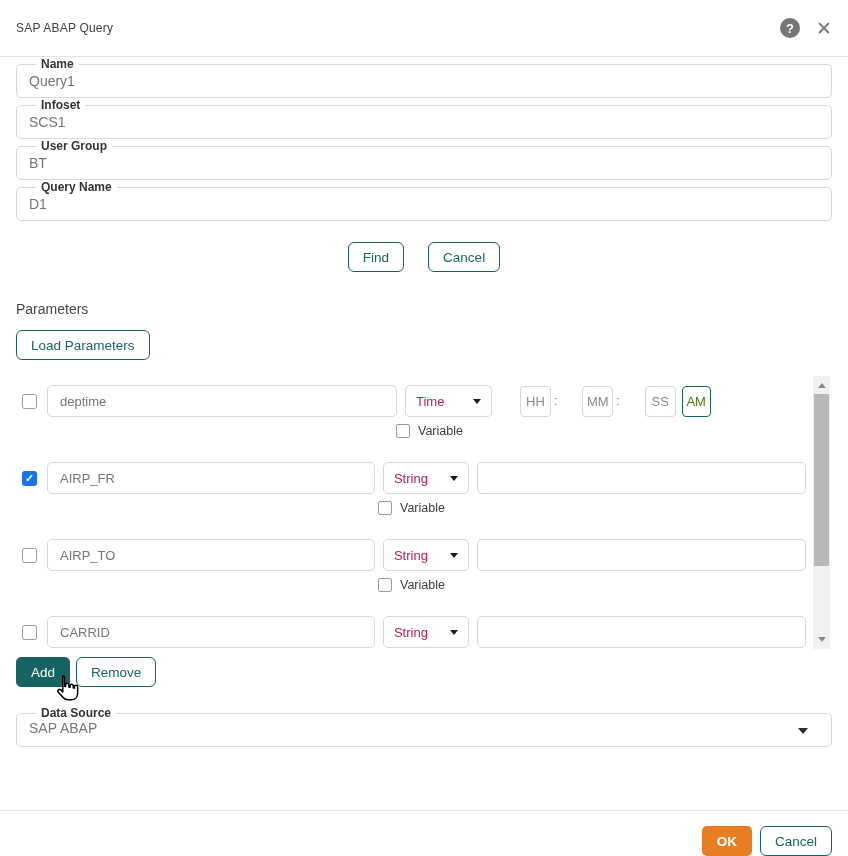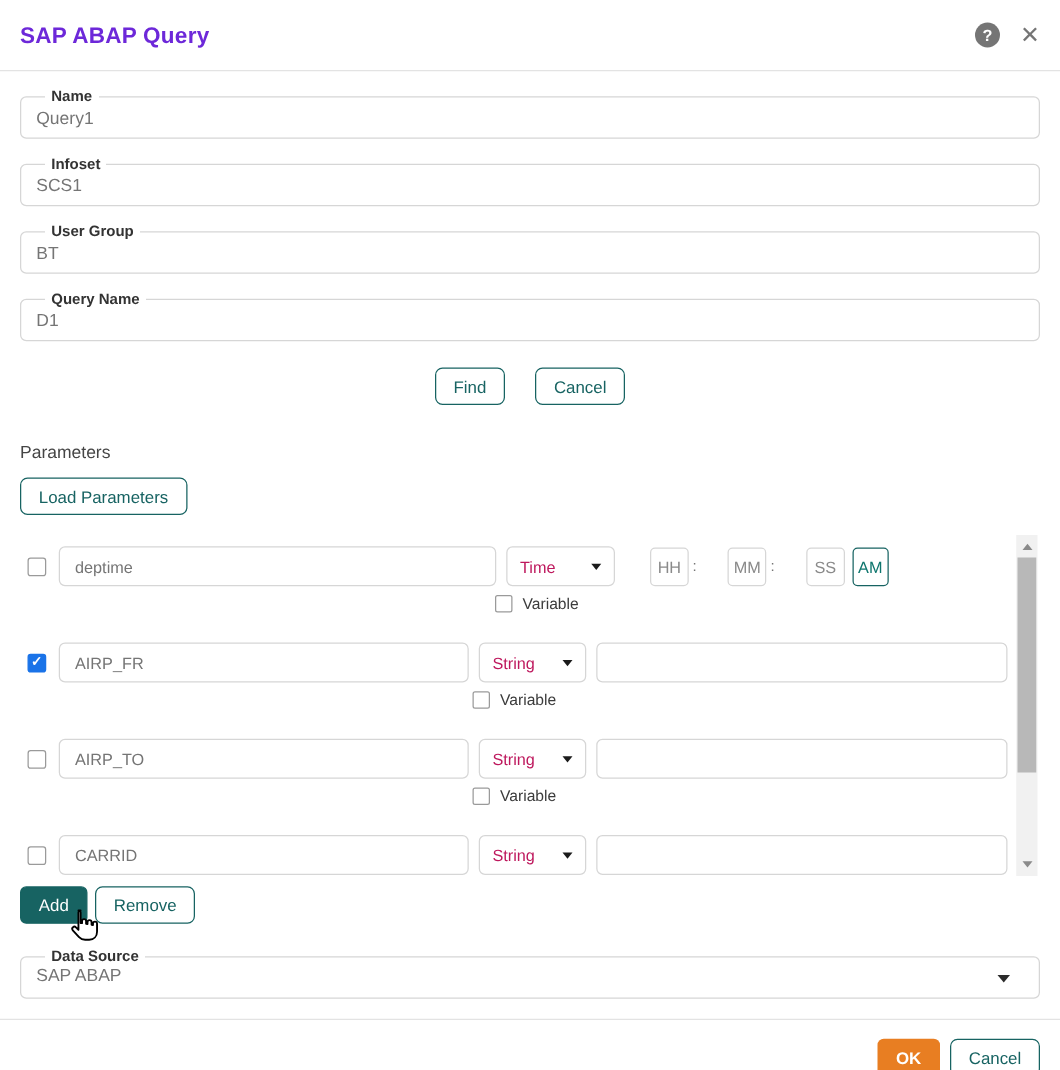--- a/index.html
+++ b/index.html
@@ -3,29 +3,29 @@
 <meta charset="utf-8">
 <style>
   * { box-sizing: border-box; margin: 0; padding: 0; }
   html, body { width: 848px; height: 856px; overflow: hidden; }
   body { font-family: "Liberation Sans", sans-serif; background: #ffffff; color: #212121; }
 
   .dialog { width: 848px; height: 856px; background: #fff; display: flex; flex-direction: column; }
 
   
   .hdr { height: 57px; flex: none; display: flex; align-items: center; padding: 0 16px; border-bottom: 1px solid #e3e3e3; }
-  .hdr-title { flex: 1; font-size: 18px; font-weight: 700; color: #6d28d9; letter-spacing: .2px; }
+  .hdr-title { flex: 1; font-size: 12px; font-weight: 400; color: #404040; letter-spacing: .2px; }
   .help-ic { width: 20px; height: 20px; border-radius: 50%; background: #757575; color: #fff; font-size: 13px; font-weight: 700;
              display: flex; align-items: center; justify-content: center; margin-right: 16px; cursor: pointer; }
   .close-ic { font-size: 19px; color: #757575; cursor: pointer; line-height: 1; }
 
   .content { padding: 0 16px; flex: 1; }
 
   
-  fieldset.ffield { border: 1px solid #d6d6d6; border-radius: 5px; padding: 0 12px 7px; margin-top: 13px; }
+  fieldset.ffield { border: 1px solid #d6d6d6; border-radius: 5px; padding: 0 12px 7px; }
   fieldset.ffield legend { font-size: 12px; font-weight: 700; color: #333; padding: 0 5px; margin-left: 7px; }
   .ffield input, .ffield .fvalue { border: none; outline: none; width: 100%; font-family: inherit;
       font-size: 14px; color: #757575; height: 19px; background: transparent; display: block; }
   .ds-wrap { position: relative; }
   .ds-caret { position: absolute; right: 24px; top: 50%; margin-top: 1px; width: 0; height: 0;
       border-left: 5px solid transparent; border-right: 5px solid transparent; border-top: 6px solid #2b2b2b; }
 
   
   .btn { font-family: inherit; font-size: 13.5px; height: 30px; border-radius: 6px; background: #fff;
          border: 1px solid #176362; color: #176362; padding: 0 14px; cursor: pointer; display: inline-flex; align-items: center; justify-content: center; }
@@ -53,21 +53,21 @@
   .type-select { margin-left: 8px; width: 87px; height: 32px; border: 1px solid #d6d6d6; border-radius: 5px;
                  display: flex; align-items: center; padding: 0 10px; font-size: 13px; color: #be185d; cursor: pointer; }
   .type-select .sel-caret { margin-left: auto; width: 0; height: 0; border-left: 4.5px solid transparent;
                  border-right: 4.5px solid transparent; border-top: 5.5px solid #1b1b1b; }
   .time-group { display: flex; align-items: center; margin-left: 6px; gap: 2px; }
   .t-in { width: 31px; height: 31px; border: 1px solid #d6d6d6; border-radius: 4px; text-align: center;
           font-family: inherit; font-size: 13px; color: #757575; outline: none; margin-left: 22px; }
   .t-in::placeholder { color: #8a8a8a; opacity: 1; }
   .t-colon { color: #757575; font-size: 12px; padding: 0 1px; }
   .ampm-btn { margin-left: 4px; width: 29px; height: 31px; border: 1.5px solid #176362; border-radius: 4px;
-              background: #fff; color: #0f766e; font-family: inherit; font-size: 13px; display: inline-flex;
+              background: #fff; color: #4d7c0f; font-family: inherit; font-size: 13px; display: inline-flex;
               align-items: center; justify-content: center; cursor: pointer; }
   .value-input { margin-left: 8px; width: 333px; height: 32px; border: 1px solid #d6d6d6; border-radius: 5px;
                  padding: 0 12px; font-family: inherit; font-size: 13px; color: #757575; outline: none; }
   .variable-line { display: flex; align-items: center; margin-top: 7px; }
   .variable-line.ml-time { margin-left: 374px; }
   .variable-line.ml-str  { margin-left: 356px; }
   .cb.small { width: 14px; height: 14px; border-radius: 2px; border-width: 1.4px; }
   .var-label { margin-left: 8px; font-size: 12.5px; color: #3c3c3c; }
 
   

